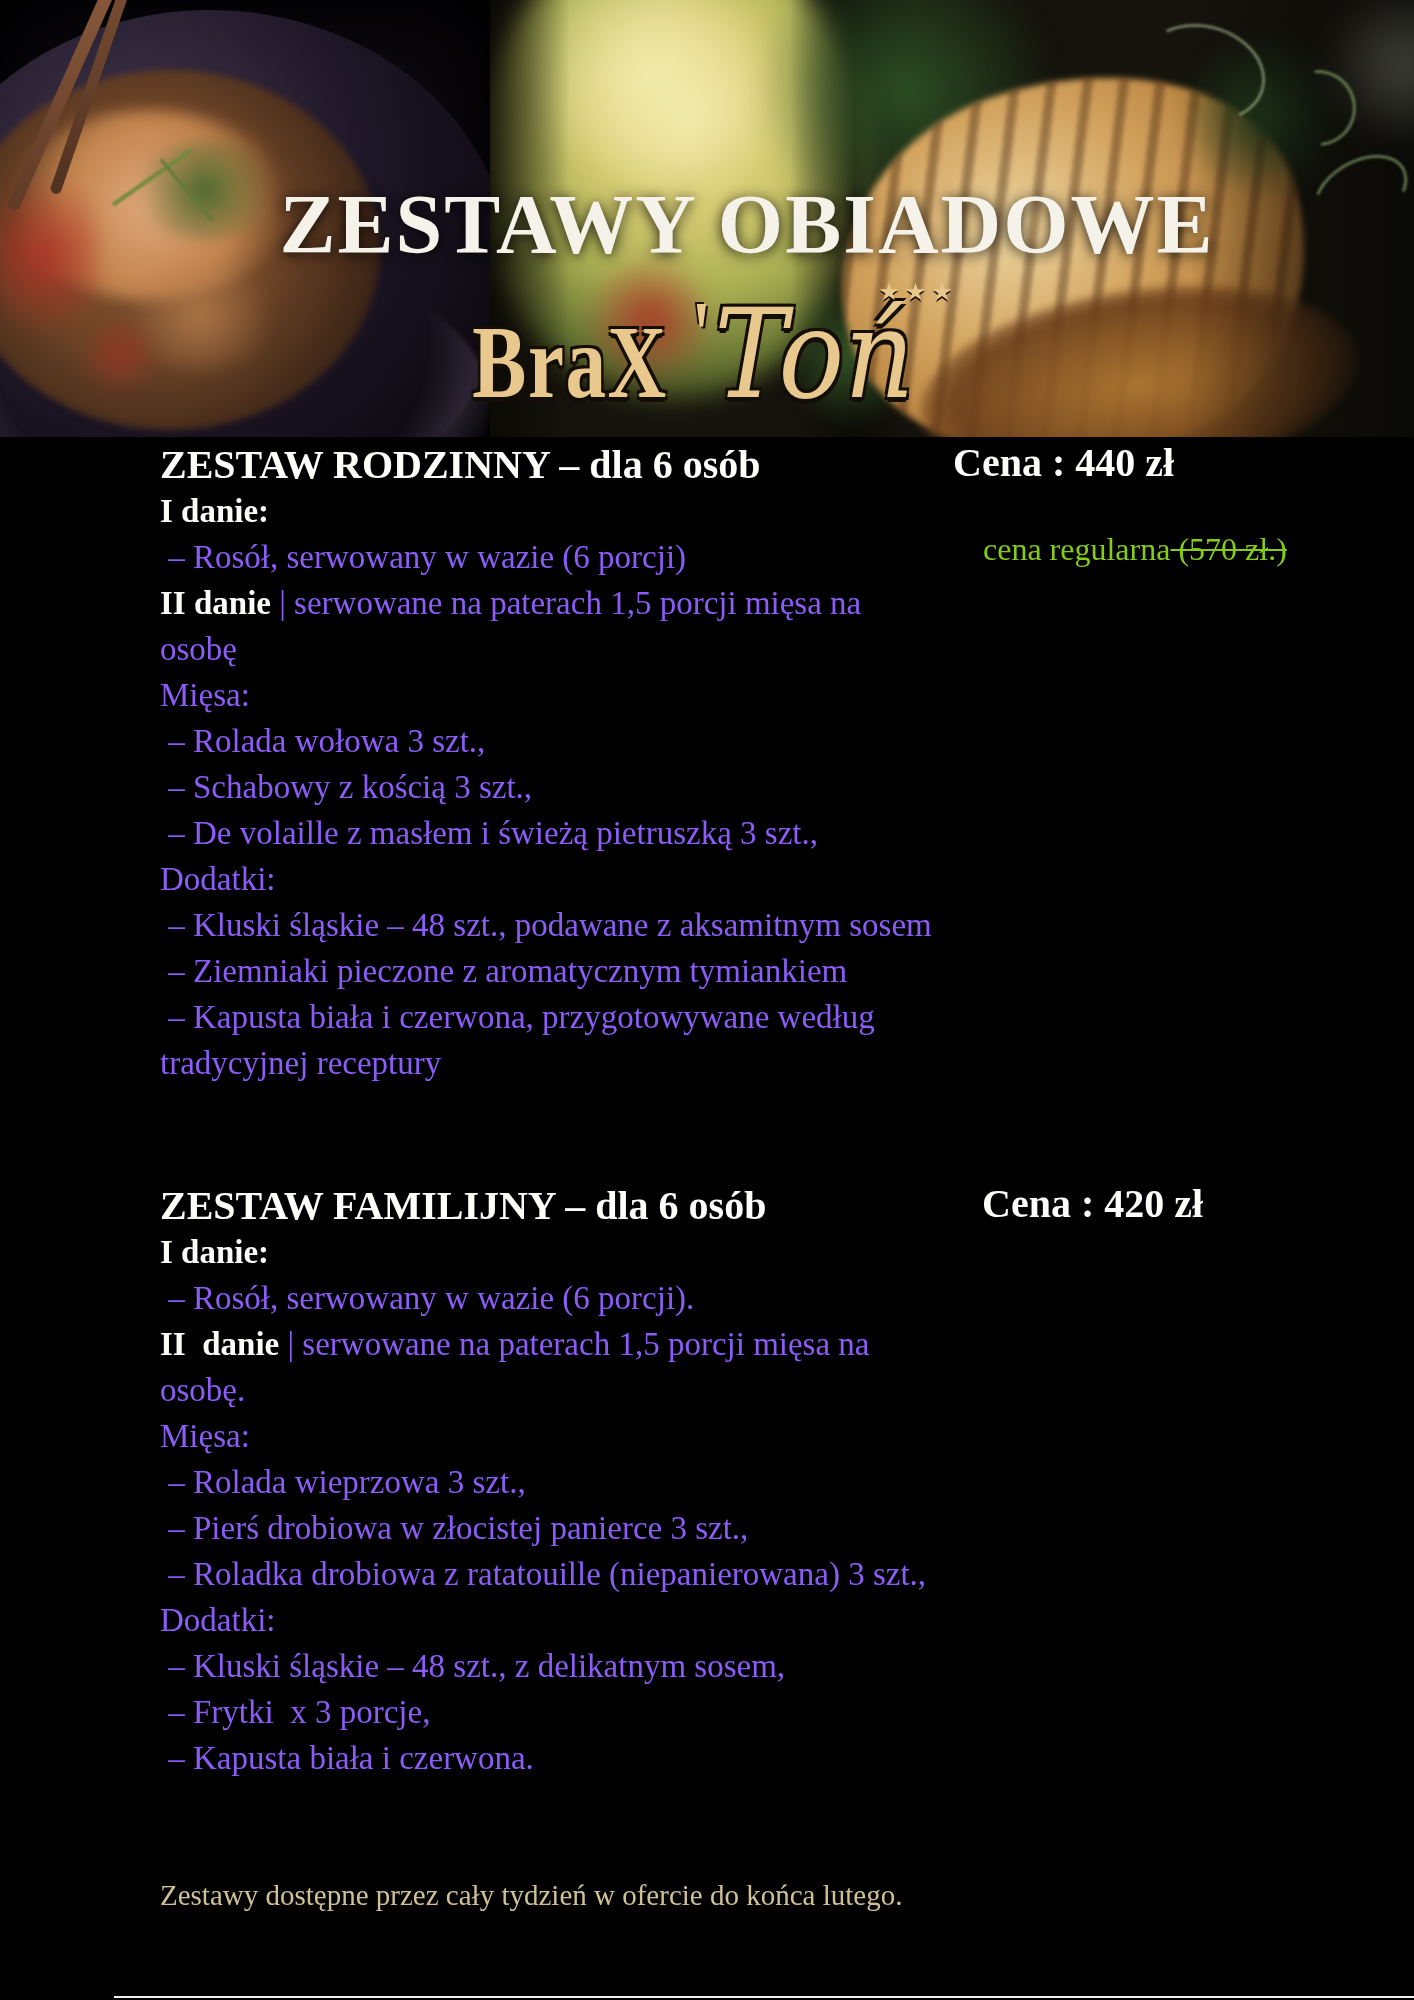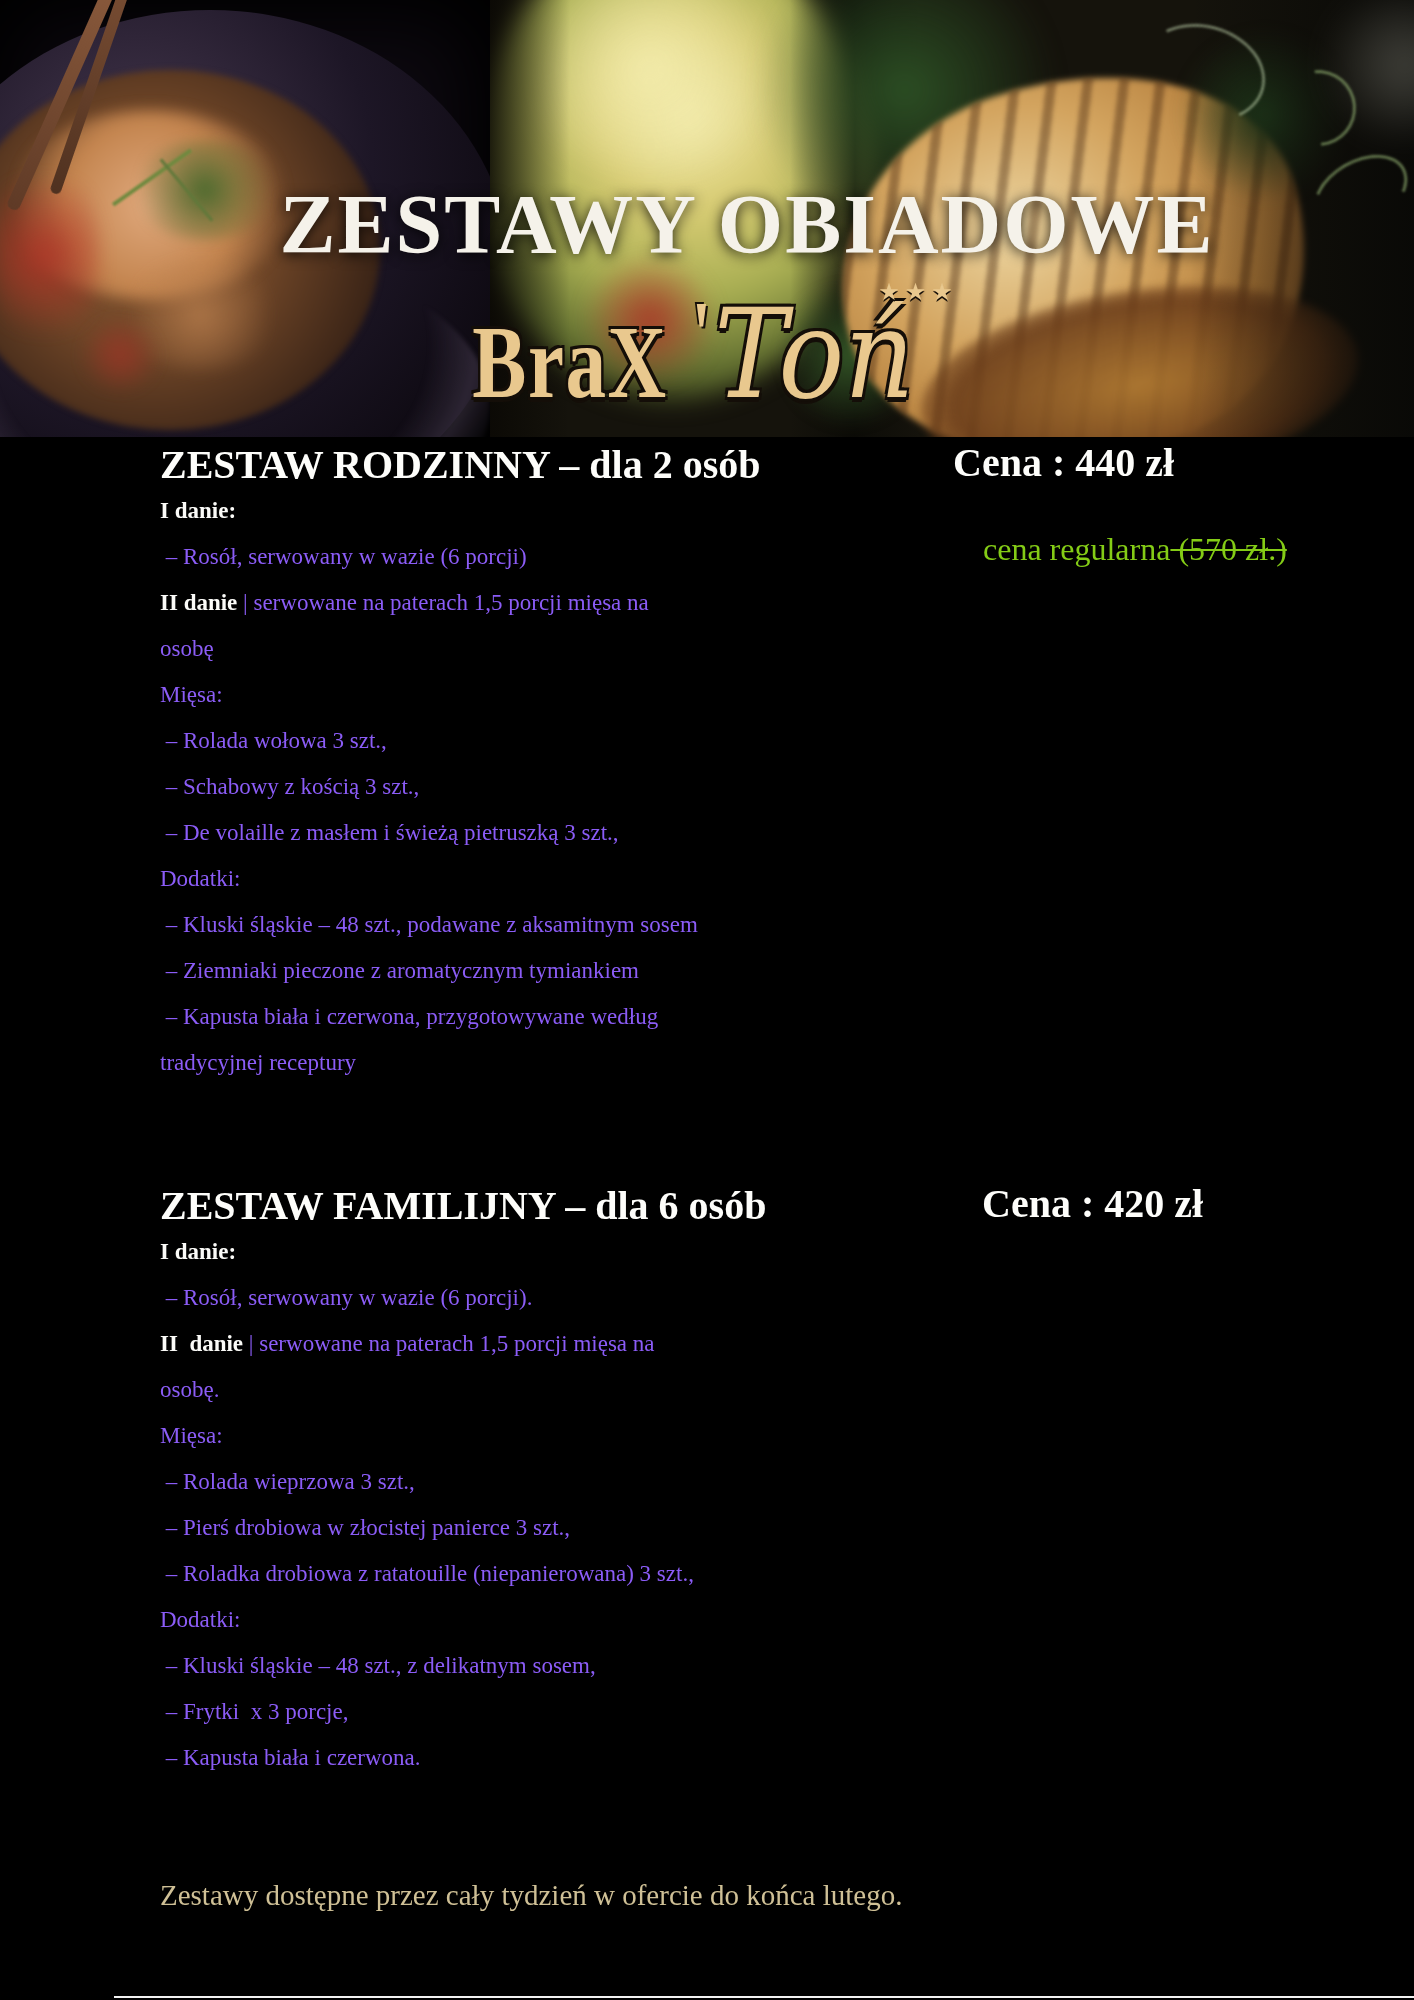--- a/index.html
+++ b/index.html
@@ -88,21 +88,21 @@
     line-height:1;color:#e9c88e;transform:scaleX(.88);transform-origin:left bottom;
     text-shadow:-3px -3px 0 #140e08,3px -3px 0 #140e08,-3px 3px 0 #140e08,3px 3px 0 #140e08,0 5px 0 #140e08;}
   .logo .stars{position:absolute;top:-14px;right:-16px;font-size:24px;letter-spacing:5px;color:#e9c88e;
     font-family:"DejaVu Sans",sans-serif;text-shadow:0 2px 0 #140e08;}
 
   
   .sec-title{color:#fdfdfa;font-weight:bold;font-size:40px;line-height:1.15;white-space:pre;}
   .price{color:#fdfdfa;font-weight:bold;font-size:40px;line-height:1.15;white-space:pre;}
   .regular{color:#84cc16;font-size:32px;line-height:1.2;white-space:pre-wrap;}
   .regular .struck{text-decoration:line-through;text-decoration-thickness:2px;}
-  .lines{font-size:23px;line-height:46px;white-space:pre-wrap;width:1050px;}
+  .lines{font-size:33px;line-height:46px;white-space:pre-wrap;width:1050px;}
   .lines .gold{color:#8b5cf6;}
   .lines .strong{color:#fbfbf8;font-weight:bold;}
   .footer{font-size:29px;line-height:38px;color:#cfc096;white-space:pre;}
   .bottom-line{left:114px;right:0;bottom:2px;height:2px;background:#f2f2f2;}
 </style>
 </head>
 <body>
 
 <div class="stage">
 
@@ -139,21 +139,21 @@
     <div class="tendril t2"></div>
     <div class="tendril t3"></div>
   </div>
 
   <div class="abs page-title">ZESTAWY OBIADOWE</div>
 
   <div class="abs logo">
     <span class="brax">BraX</span><span class="apo">'</span><span class="ton-wrap"><span class="ton">Toń</span><span class="stars">★★★</span></span>
   </div>
 
-  <div class="abs sec-title" style="left:160px;top:442px;">ZESTAW RODZINNY – dla 2 osób</div>
+  <div class="abs sec-title" style="left:160px;top:442px;">ZESTAW RODZINNY – dla 6 osób</div>
   <div class="abs price" style="left:953px;top:440px;">Cena : 440 zł</div>
   <div class="abs regular" style="left:951px;top:492px;">
     <span>cena regularna</span><span class="struck"> (570 zł.)</span>
   </div>
   <div class="abs lines" style="left:160px;top:488px;"><div><span class="strong">I danie:</span></div><div><span class="gold"> – Rosół, serwowany w wazie (6 porcji)</span></div><div><span class="strong">II danie </span><span class="gold">| serwowane na paterach 1,5 porcji mięsa na</span></div><div><span class="gold">osobę</span></div><div><span class="gold">Mięsa:</span></div><div><span class="gold"> – Rolada wołowa 3 szt.,</span></div><div><span class="gold"> – Schabowy z kością 3 szt.,</span></div><div><span class="gold"> – De volaille z masłem i świeżą pietruszką 3 szt.,</span></div><div><span class="gold">Dodatki:</span></div><div><span class="gold"> – Kluski śląskie – 48 szt., podawane z aksamitnym sosem</span></div><div><span class="gold"> – Ziemniaki pieczone z aromatycznym tymiankiem</span></div><div><span class="gold"> – Kapusta biała i czerwona, przygotowywane według</span></div><div><span class="gold">tradycyjnej receptury</span></div></div>
 
   <div class="abs sec-title" style="left:160px;top:1183px;font-family:Liberation Serif, serif;">ZESTAW FAMILIJNY – dla 6 osób</div>
   <div class="abs price" style="left:982px;top:1181px;">Cena : 420 zł</div>
   <div class="abs lines" style="left:160px;top:1229px;"><div><span class="strong">I danie:</span></div><div><span class="gold"> – Rosół, serwowany w wazie (6 porcji).</span></div><div><span class="strong">II  danie </span><span class="gold">| serwowane na paterach 1,5 porcji mięsa na</span></div><div><span class="gold">osobę.</span></div><div><span class="gold">Mięsa:</span></div><div><span class="gold"> – Rolada wieprzowa 3 szt.,</span></div><div><span class="gold"> – Pierś drobiowa w złocistej panierce 3 szt.,</span></div><div><span class="gold"> – Roladka drobiowa z ratatouille (niepanierowana) 3 szt.,</span></div><div><span class="gold">Dodatki:</span></div><div><span class="gold"> – Kluski śląskie – 48 szt., z delikatnym sosem,</span></div><div><span class="gold"> – Frytki  x 3 porcje,</span></div><div><span class="gold"> – Kapusta biała i czerwona.</span></div></div>
 

